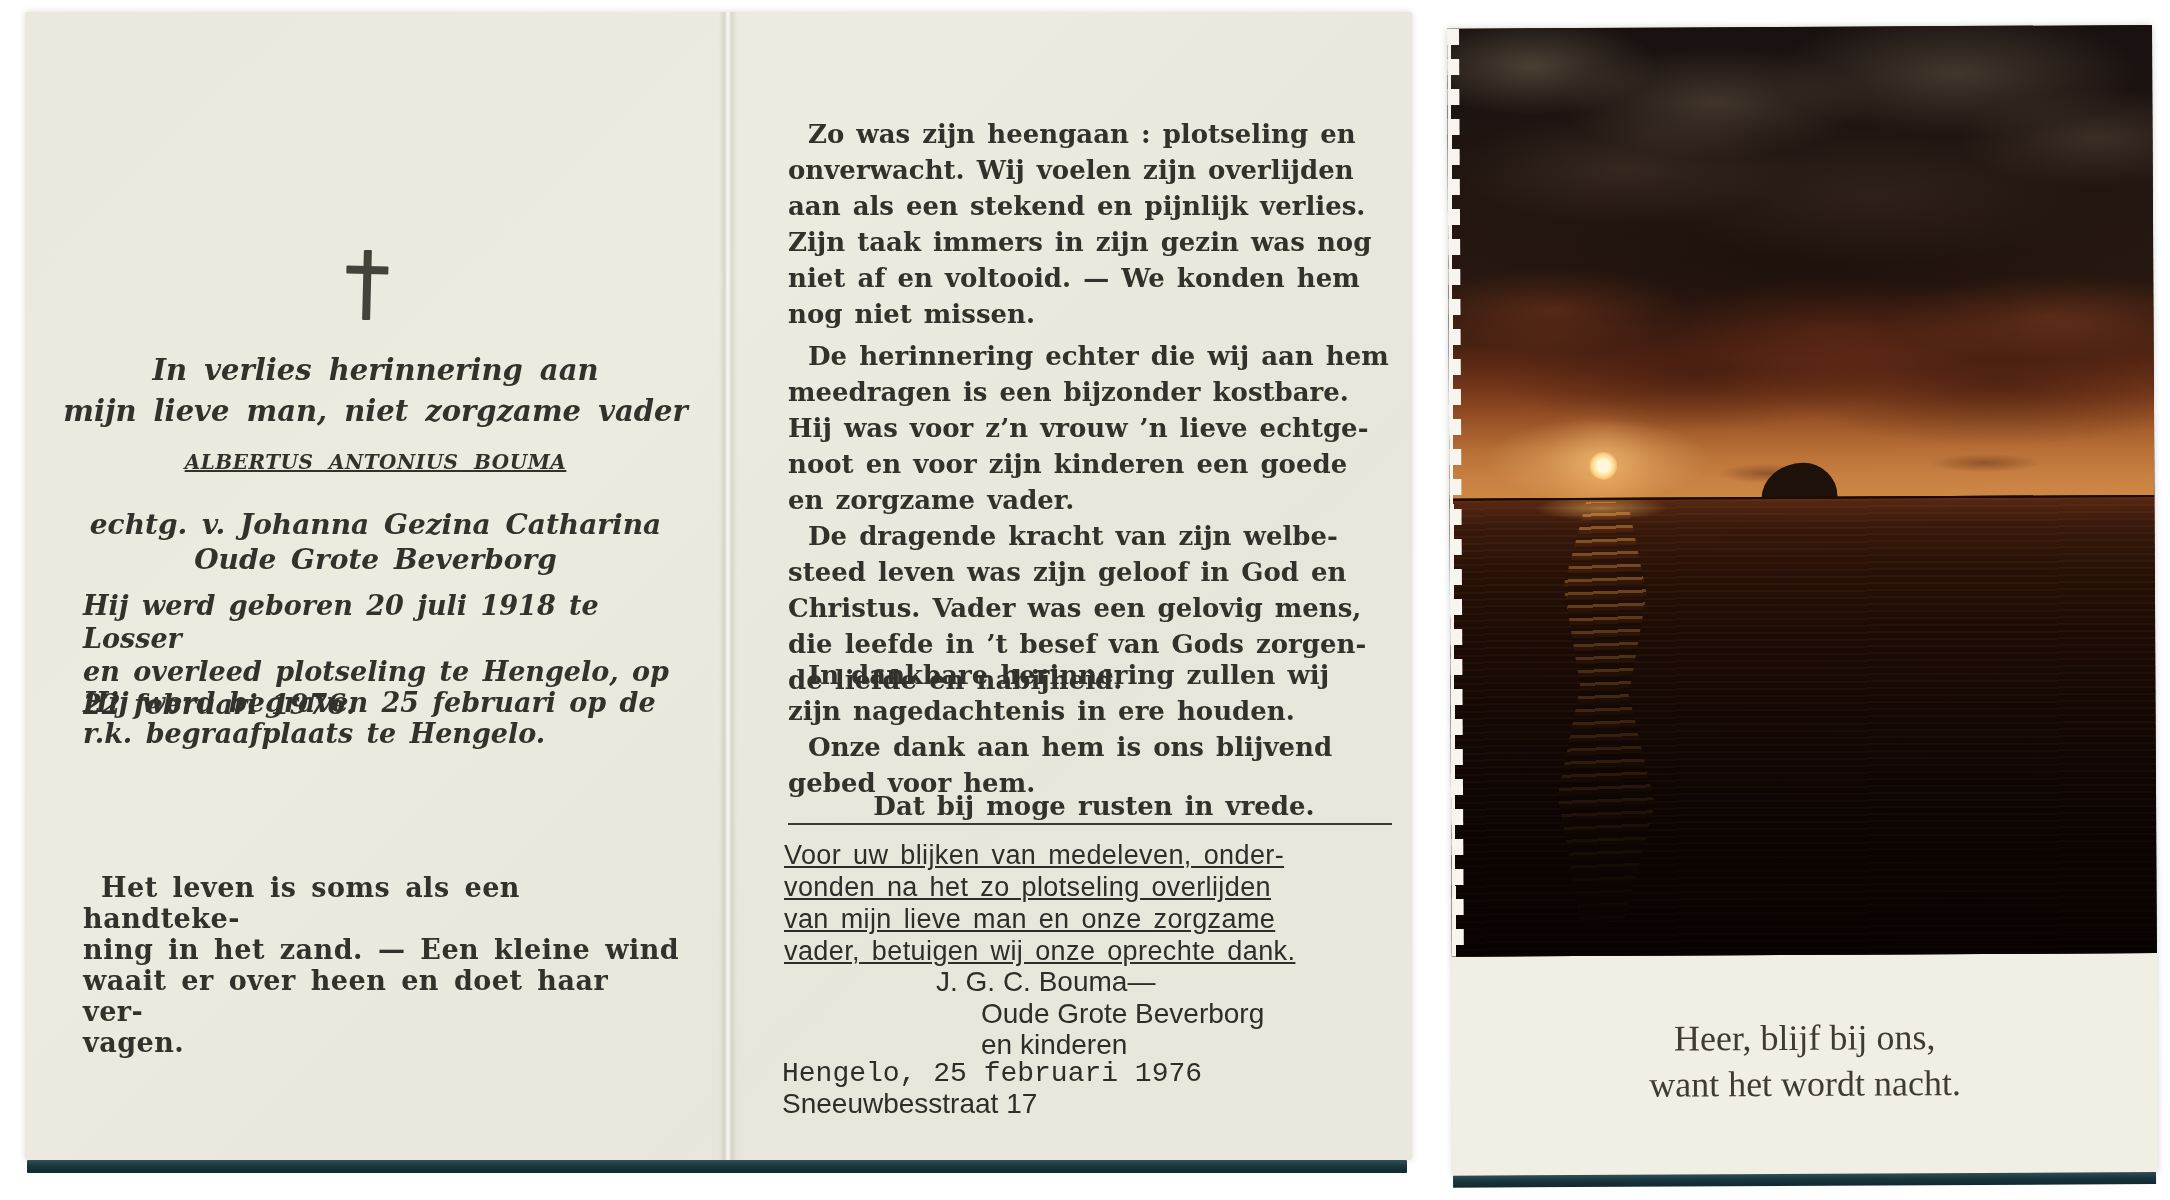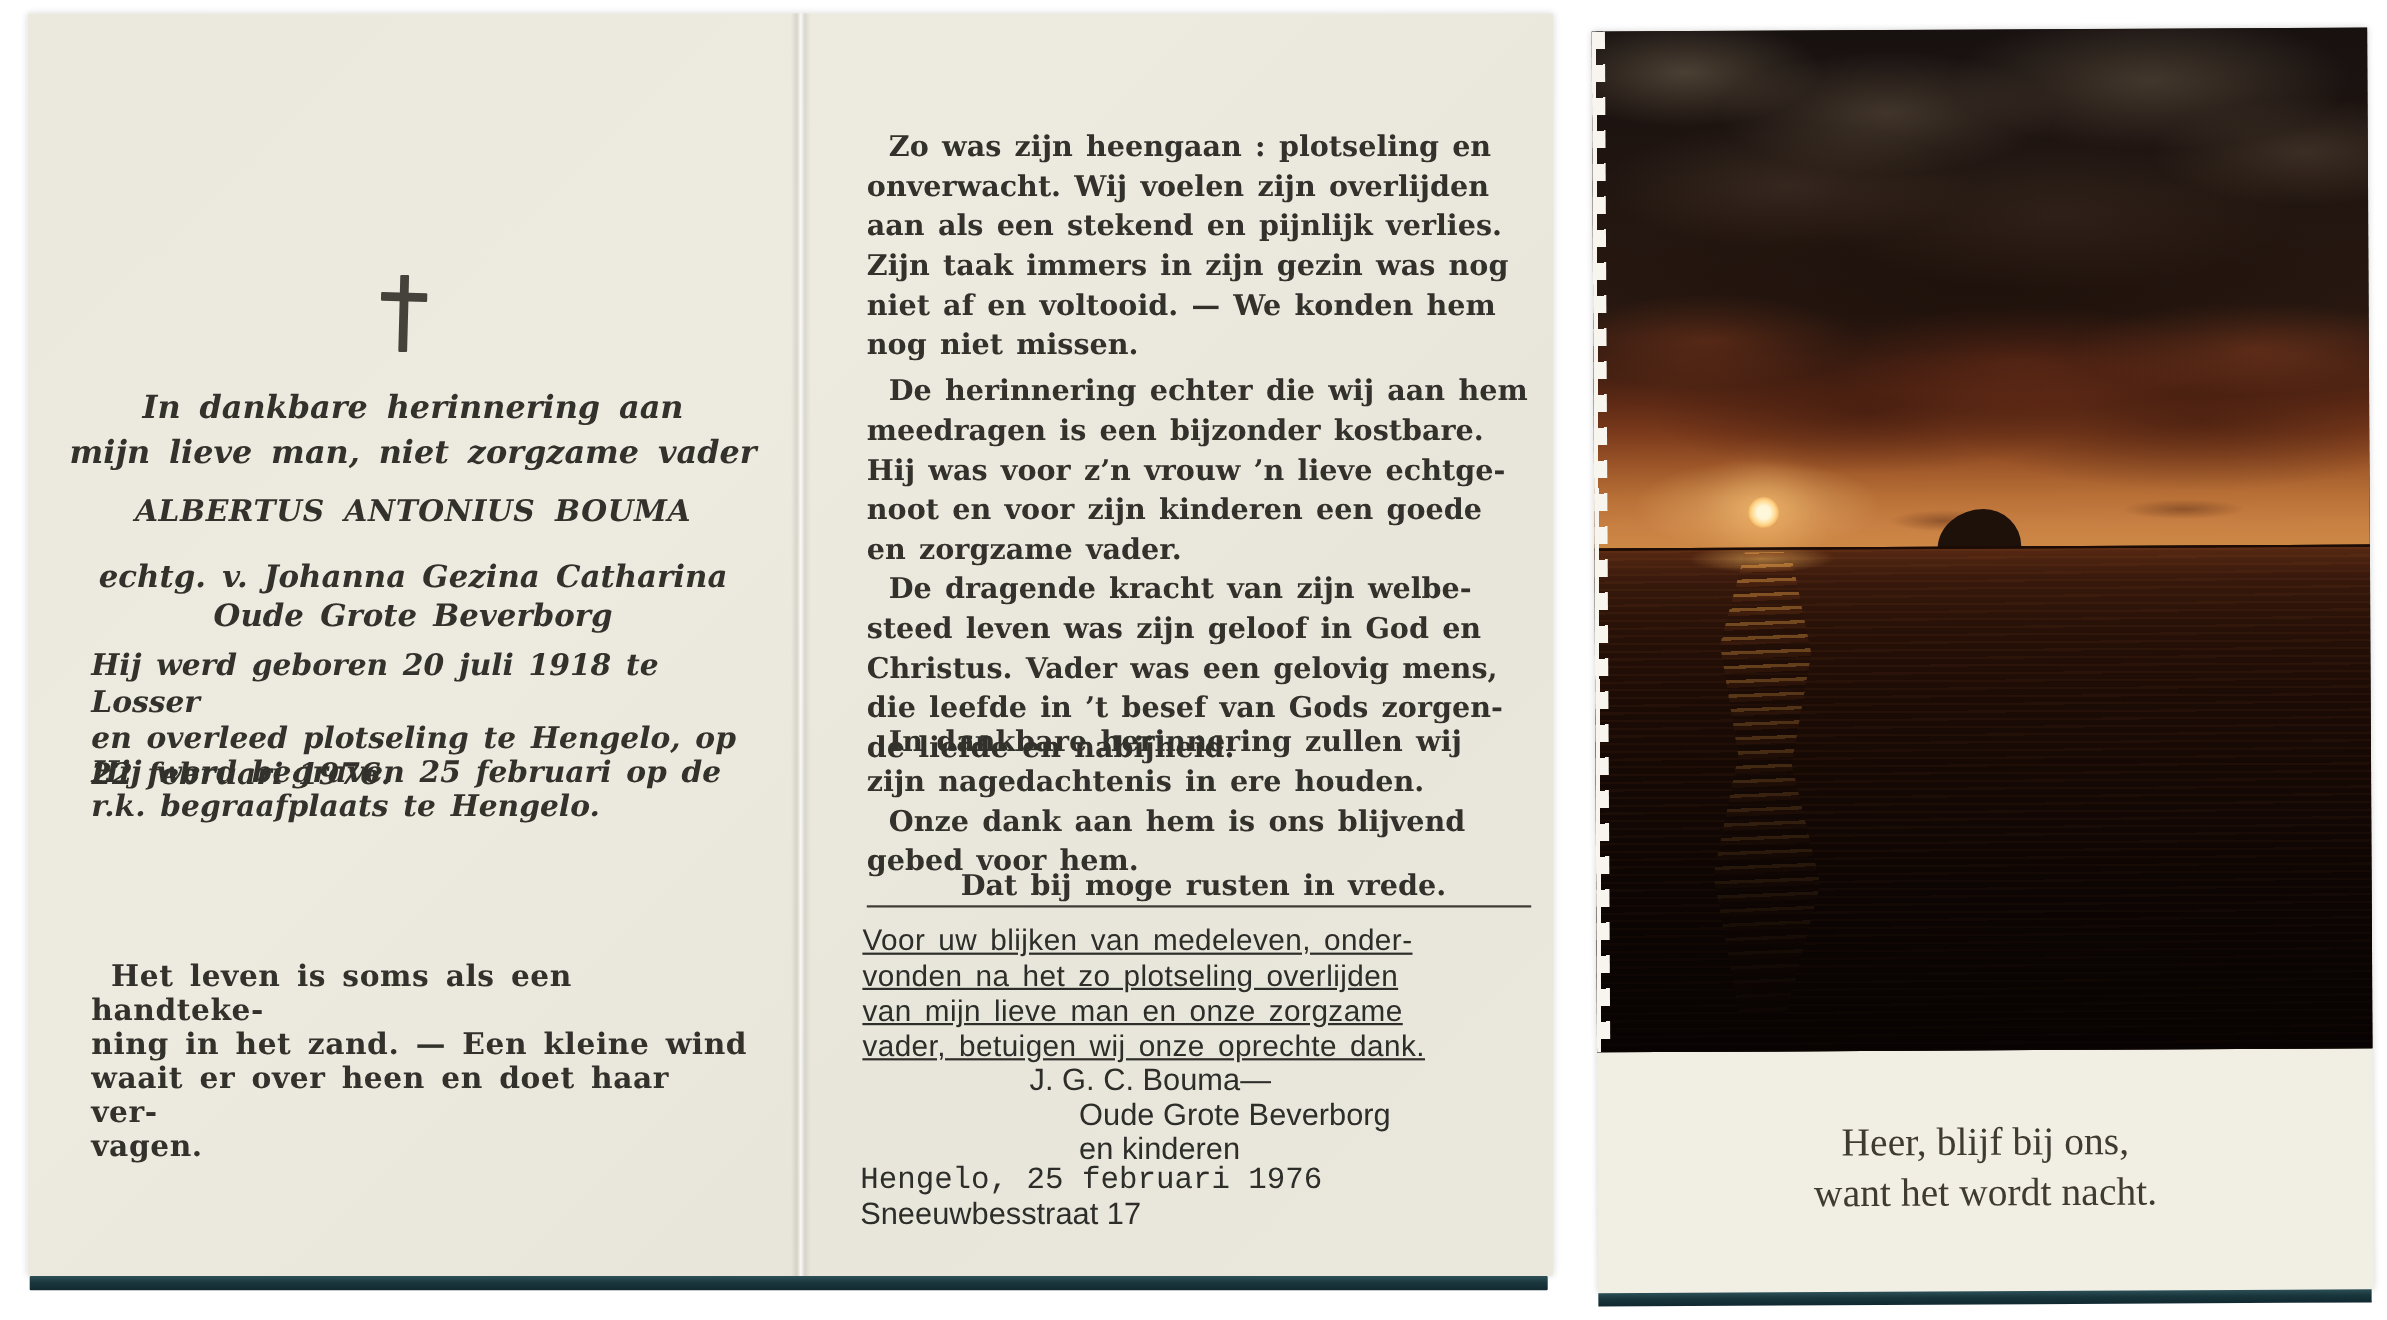--- a/index.html
+++ b/index.html
@@ -29,21 +29,21 @@
   .pre{white-space:pre-line;}
 
   
   .cross{position:absolute;left:292px;top:238px;width:44px;height:70px;transform:rotate(1.5deg);}
   .cross .v{position:absolute;left:18px;top:0;width:8px;height:70px;background:#44423b;border-radius:1px;}
   .cross .h{position:absolute;left:1px;top:16px;width:42px;height:8px;background:#44423b;border-radius:1px;}
 
   
   .intro1{top:341px;font-size:29px;word-spacing:7px;}
   .intro2{top:382px;font-size:29px;word-spacing:7px;}
-  .name{top:438px;font-size:27px;letter-spacing:.5px;word-spacing:8px;}
+  .name{top:438px;font-size:20px;letter-spacing:.5px;word-spacing:8px;text-decoration:underline;}
   .spouse1{top:496px;font-size:28px;word-spacing:5px;}
   .spouse2{top:531px;font-size:28px;word-spacing:5px;}
   .birth{left:30px;top:577px;width:600px;font-size:27px;line-height:33px;word-spacing:4px;}
   .burial{left:30px;top:675px;width:600px;font-size:27px;line-height:31px;word-spacing:4px;}
   .quote{left:30px;top:860px;width:600px;font-size:27px;line-height:31px;word-spacing:5px;
          letter-spacing:.5px;text-indent:18px;}
 
   
   .para{left:0;width:612px;font-size:26px;line-height:36px;word-spacing:3px;text-indent:20px;}
   .p1{top:104px;} .p2{top:326px;} .p3{top:506px;} .p4{top:645px;} .p5{top:717px;}
@@ -110,21 +110,21 @@
 
 <div class="scan">
 
   <section class="spread">
 
     <div class="page page-left">
       <div class="cross">
         <div class="v"></div>
         <div class="h"></div>
       </div>
-      <p class="abs ctr ser it ink intro1">In dankbare herinnering aan</p>
+      <p class="abs ctr ser it ink intro1">In verlies herinnering aan</p>
       <p class="abs ctr ser it ink intro2">mijn lieve man,  niet zorgzame vader</p>
       <p class="abs ctr ser it ink name">ALBERTUS ANTONIUS BOUMA</p>
       <p class="abs ctr ser it ink spouse1">echtg. v. Johanna Gezina Catharina</p>
       <p class="abs ctr ser it ink spouse2">Oude Grote Beverborg</p>
       <p class="abs ser it ink pre birth">Hij werd geboren 20 juli 1918 te Losser
 en overleed plotseling te Hengelo, op
 22 februari 1976.</p>
       <p class="abs ser it ink pre burial">Hij werd begraven 25 februari op de
 r.k. begraafplaats te Hengelo.</p>
       <p class="abs ser ink pre quote">Het leven is soms als een handteke-

